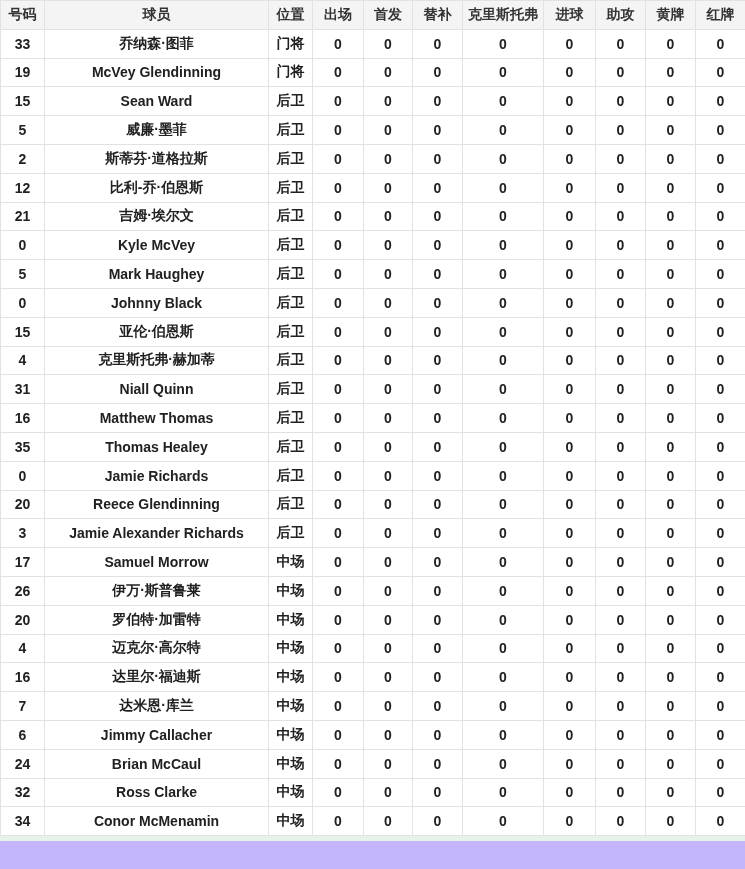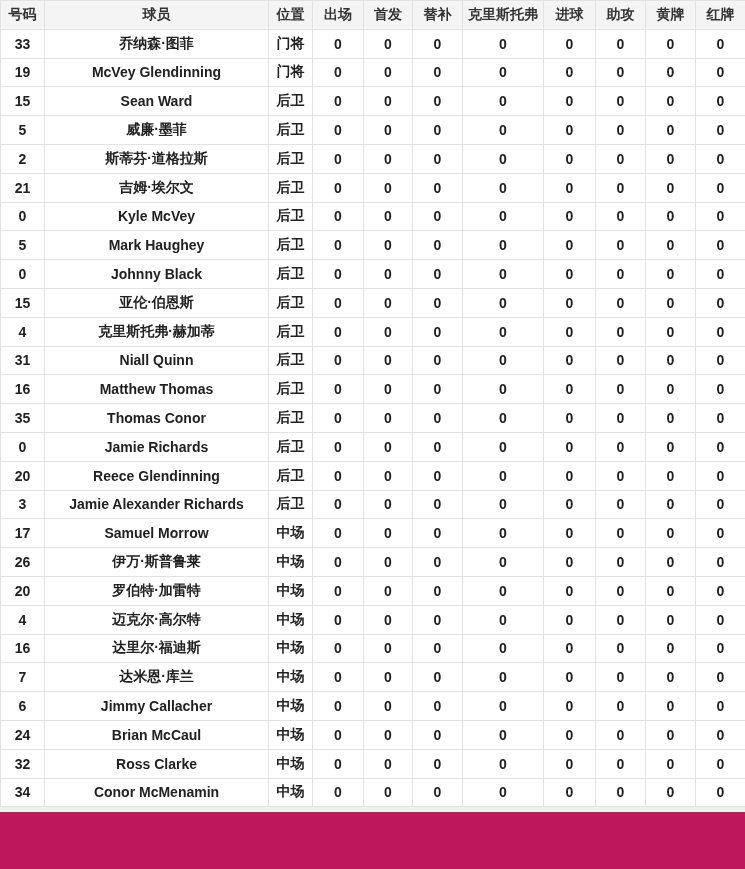--- a/index.html
+++ b/index.html
@@ -5,21 +5,21 @@
   html, body {
     margin: 0;
     padding: 0;
     background: #ffffff;
     font-family: "Liberation Sans", "DejaVu Sans", sans-serif;
   }
   .page {
     width: 745px;
     height: 869px;
     overflow: hidden;
-    background: #be185d;
+    background: #c4b5fd;
   }
   table.stats-table {
     border-collapse: collapse;
     table-layout: fixed;
     width: 745px;
   }
   table.stats-table th,
   table.stats-table td {
     border: 1px solid #e2e2e2;
     text-align: center;
@@ -138,20 +138,33 @@
           <td>0</td>
           <td>0</td>
           <td>0</td>
           <td>0</td>
           <td>0</td>
           <td>0</td>
           <td>0</td>
           <td>0</td>
         </tr>
         <tr>
+          <td>12</td>
+          <td>比利-乔·伯恩斯</td>
+          <td>后卫</td>
+          <td>0</td>
+          <td>0</td>
+          <td>0</td>
+          <td>0</td>
+          <td>0</td>
+          <td>0</td>
+          <td>0</td>
+          <td>0</td>
+        </tr>
+        <tr>
           <td>21</td>
           <td>吉姆·埃尔文</td>
           <td>后卫</td>
           <td>0</td>
           <td>0</td>
           <td>0</td>
           <td>0</td>
           <td>0</td>
           <td>0</td>
           <td>0</td>
@@ -243,21 +256,21 @@
           <td>0</td>
           <td>0</td>
           <td>0</td>
           <td>0</td>
           <td>0</td>
           <td>0</td>
           <td>0</td>
         </tr>
         <tr>
           <td>35</td>
-          <td>Thomas Conor</td>
+          <td>Thomas Healey</td>
           <td>后卫</td>
           <td>0</td>
           <td>0</td>
           <td>0</td>
           <td>0</td>
           <td>0</td>
           <td>0</td>
           <td>0</td>
           <td>0</td>
         </tr>

